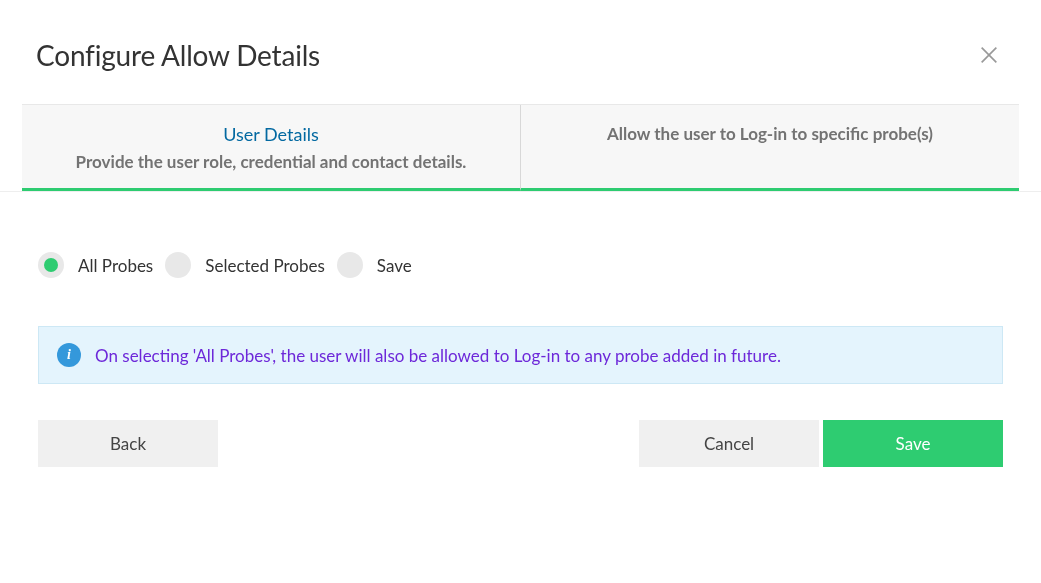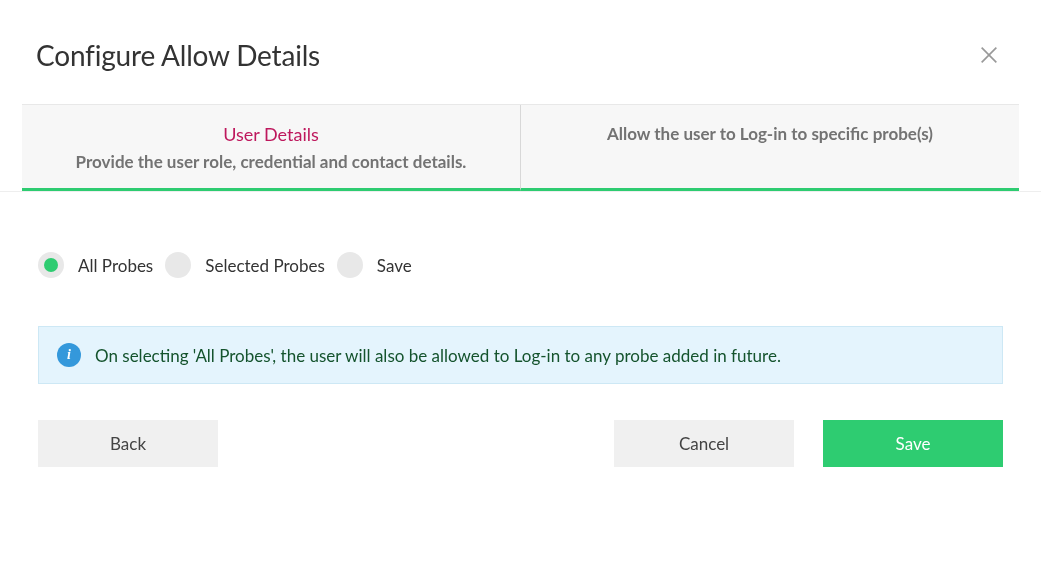--- a/index.html
+++ b/index.html
@@ -59,21 +59,21 @@
       padding: 18px 20px 16px 20px;
       cursor: pointer;
       border-bottom: 3px solid #2ecc71;
       position: relative;
     }
     .tab:first-child {
       border-right: 1px solid #d8d8d8;
     }
     .tab-title {
       font-size: 18px;
-      color: #be185d;
+      color: #0369a1;
       font-weight: 400;
       margin-bottom: 6px;
     }
     .tab-subtitle {
       font-size: 17px;
       color: #737373;
       font-weight: 700;
     }
     .content-divider {
       height: 1px;
@@ -136,30 +136,30 @@
       align-items: center;
       justify-content: center;
       flex-shrink: 0;
       font-family: Georgia, serif;
       font-style: italic;
       font-weight: bold;
       font-size: 14px;
     }
     .info-text {
       font-size: 17px;
-      color: #14532d;
+      color: #6d28d9;
     }
     .button-row {
       display: flex;
       justify-content: space-between;
       align-items: center;
     }
     .button-row-right {
       display: flex;
-      gap: 29px;
+      gap: 4px;
     }
     .btn {
       min-width: 180px;
       padding: 13px 20px;
       font-size: 17px;
       cursor: pointer;
       border: none;
       font-family: inherit;
     }
     .btn-secondary {

